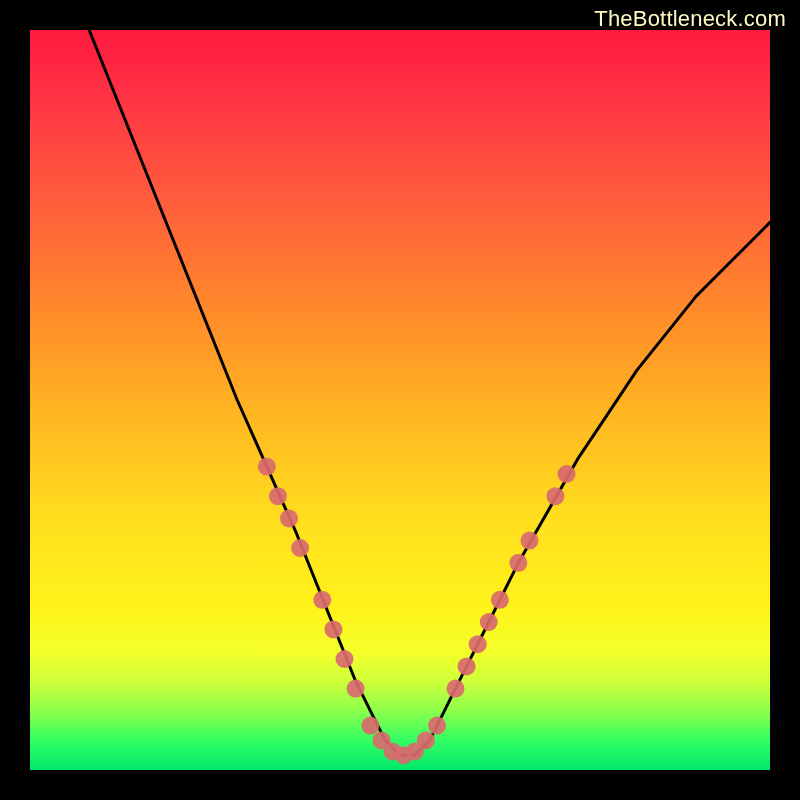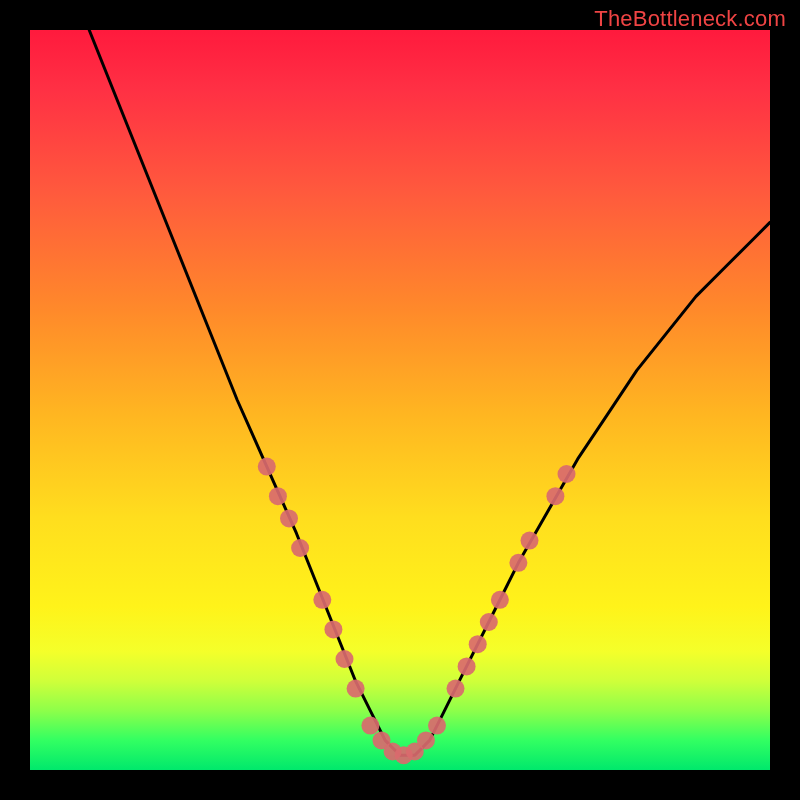--- a/index.html
+++ b/index.html
@@ -14,21 +14,21 @@
   .frame {
     position: relative;
     width: 800px;
     height: 800px;
     background: #000;
   }
   .watermark {
     position: absolute;
     top: 6px;
     right: 14px;
-    color: #ef4444;
+    color: #fef9c3;
     font-size: 22px;
     font-weight: 500;
     letter-spacing: 0.2px;
     user-select: none;
   }
   .chart-area {
     position: absolute;
     left: 30px;
     top: 30px;
     width: 740px;

